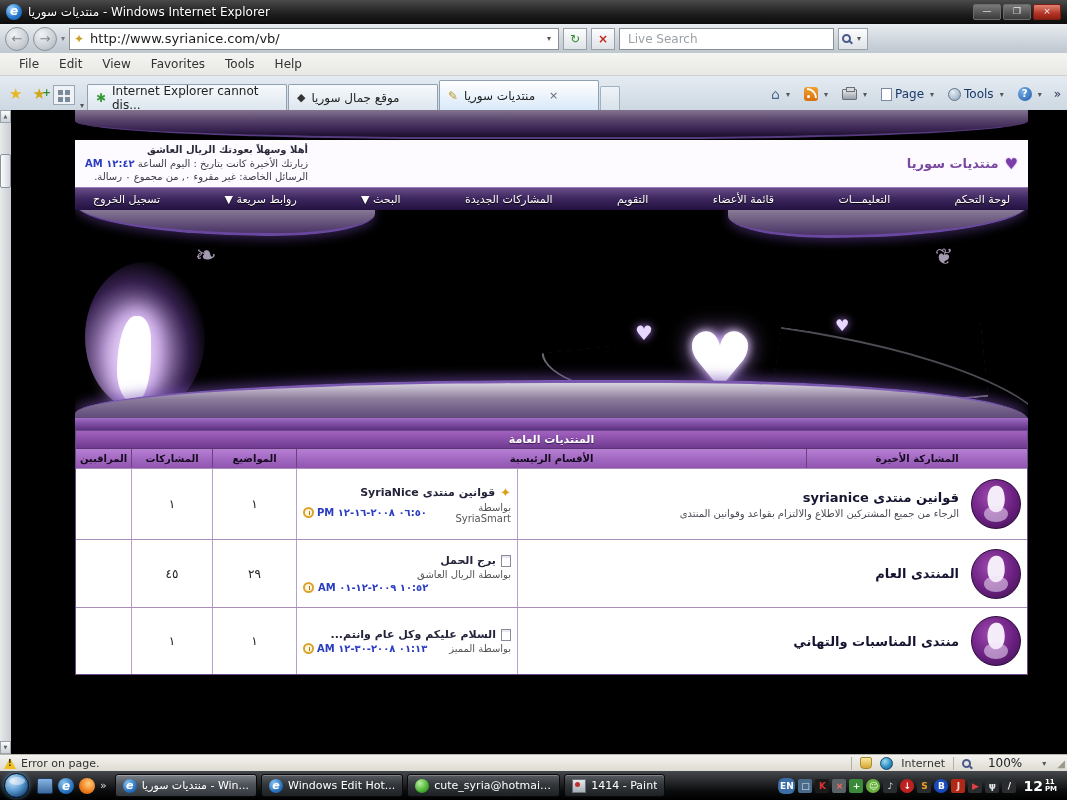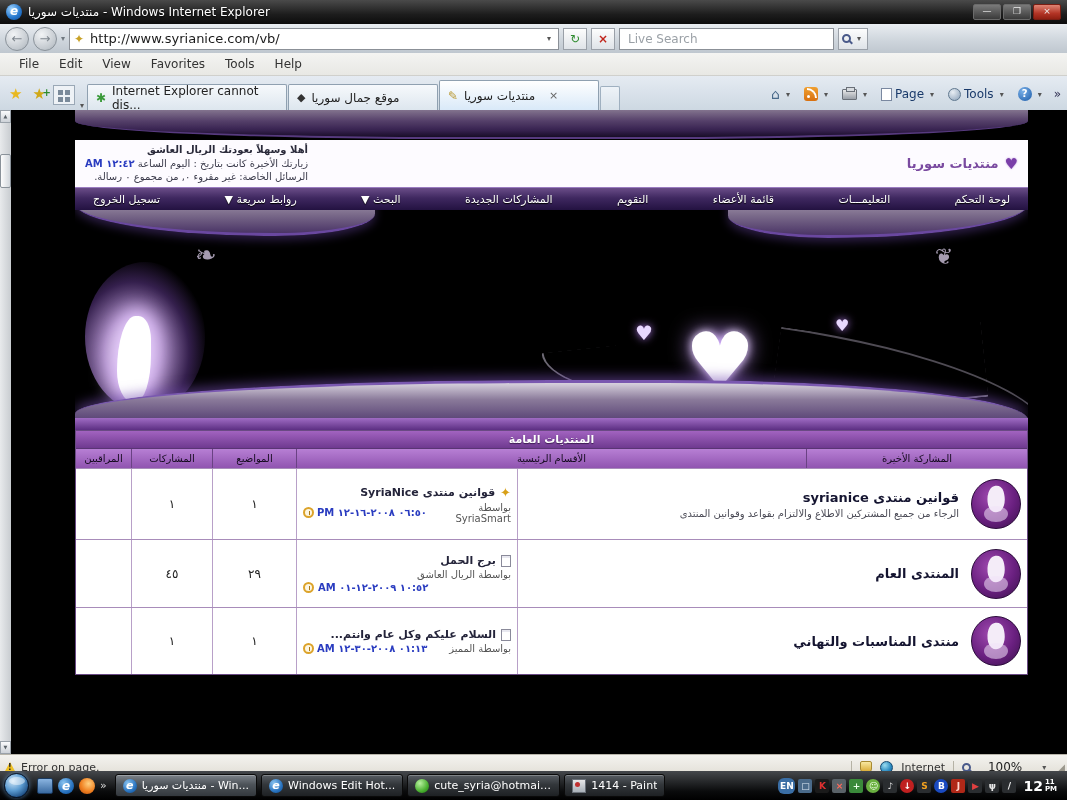--- a/index.html
+++ b/index.html
@@ -100,21 +100,21 @@
   .heart-s3{position:absolute;left:760px;bottom:95px;font-size:16px;color:#e8d8ff;text-shadow:0 0 8px #b07ae8;}
   .vine{position:absolute;left:470px;bottom:10px;width:440px;height:90px;border:2px solid rgba(240,230,255,.65);border-top:none;border-right:none;border-radius:0 0 0 100%;transform:rotate(-6deg);opacity:.7;}
   .vine2{position:absolute;left:700px;bottom:14px;width:280px;height:70px;border:2px solid rgba(240,230,255,.55);border-bottom:none;border-left:none;border-radius:0 100% 0 0;transform:rotate(8deg);opacity:.6;}
   .drape-b{position:absolute;left:0;right:0;bottom:10px;height:40px;background:linear-gradient(#d8d2de,#8a7a9a 45%,#5a4476);border-top:3px solid #7a58b0;border-radius:50% 38% 0 0/34px 40px 0 0;box-shadow:0 -4px 12px rgba(120,80,180,.55);}
   .band-b{position:absolute;left:0;right:0;bottom:0;height:12px;background:linear-gradient(#a06cc4,#5c2f82);}
 
   
   #ftable{top:320px;border:1px solid #6a4a84;background:#fff;}
   #ftitle{height:17px;background:linear-gradient(#a263c0,#6f3a90);color:#fff;font-size:11px;font-weight:bold;text-align:center;line-height:17px;text-shadow:0 1px 1px #3a1a50;}
   .hrow{display:flex;height:20px;background:linear-gradient(#b77fd4,#9054b0);border-top:1px solid #5a3574;}
-  .hcell{font-size:10px;font-weight:normal;color:#140a1e;display:flex;align-items:center;justify-content:center;border-left:1px solid #6a4284;}
+  .hcell{font-size:10px;font-weight:bold;color:#140a1e;display:flex;align-items:center;justify-content:center;border-left:1px solid #6a4284;}
   .hcell:last-child{border-left:none;}
   .h-sections{width:510px;}
   .h-last{width:221px;}
   .h-topics{width:84px;}
   .h-posts{width:81px;}
   .h-mods{width:55px;}
   .frow{display:flex;background:#fff;border-top:1px solid #a88cba;}
   .cell{border-left:1px solid #b8a0c8;padding:4px 6px;}
   .cell:last-child{border-left:none;}
   .c-icon{width:62px;display:flex;align-items:center;justify-content:center;border-left:none;}
@@ -139,21 +139,21 @@
   .clock-i::after{content:"";position:absolute;left:4px;top:2px;width:1px;height:4px;background:#a87a18;}
   .ann-i{color:#d8a018;font-size:13px;}
   .post-i{width:10px;height:12px;background:#fff;border:1px solid #8a8a9a;box-shadow:inset 0 2px 0 #e8e8f0;flex:0 0 auto;}
 
   
   #fbar{top:672px;height:16px;background:linear-gradient(#a56cc8,#7a45a0 55%,#4a2470);}
   #fdrape{top:688px;height:66px;background:#000;overflow:hidden;}
   .fd-wave{position:absolute;left:120px;right:140px;top:-30px;height:64px;background:linear-gradient(#c8c0d0,#8a7a9a 55%,#3a2a4e);border-bottom:3px solid #8a68c0;border-radius:0 0 48% 52%/0 0 58px 40px;box-shadow:0 5px 14px rgba(130,90,190,.5);}
 
   
-  #statusbar{left:0;top:754px;width:1067px;height:17px;background:linear-gradient(#f4f3ef,#dedbd2);display:flex;align-items:center;font-size:11px;color:#333;padding:12px 4px;border-top:1px solid #b8b5aa;}
+  #statusbar{left:0;top:754px;width:1067px;height:17px;background:linear-gradient(#f4f3ef,#dedbd2);display:flex;align-items:center;font-size:11px;color:#333;padding:4px 4px;border-top:1px solid #b8b5aa;}
   .warn-i{width:0;height:0;border-left:6px solid transparent;border-right:6px solid transparent;border-bottom:11px solid #f0c020;position:relative;margin-right:5px;}
   .warn-i::after{content:"!";position:absolute;left:-2px;top:1px;font-size:8px;font-weight:bold;color:#222;}
   .sb-right{margin-left:auto;display:flex;align-items:center;gap:8px;}
   .sb-sep{width:1px;height:13px;background:#b5b2a5;}
   .shield-i{width:12px;height:12px;background:linear-gradient(#f8e8a0,#d8a830);border:1px solid #a88a30;border-radius:2px 2px 4px 4px;}
   .globe-i{width:13px;height:13px;border-radius:50%;background:radial-gradient(circle at 35% 30%,#9adcf0,#2a8ac0 60%,#1a5a90);border:1px solid #14486f;}
   .zoom-area{display:flex;align-items:center;gap:17px;color:#222;font-size:12px;}
   .grip{color:#9a978c;font-size:10px;letter-spacing:-2px;}
 
   

